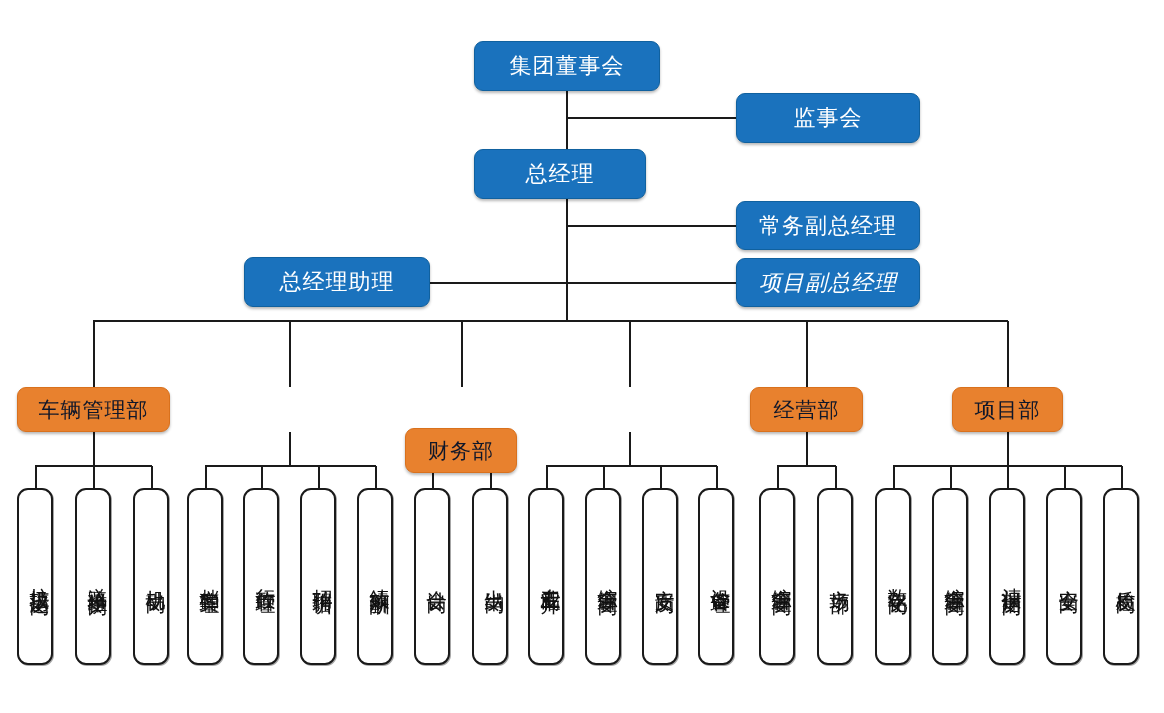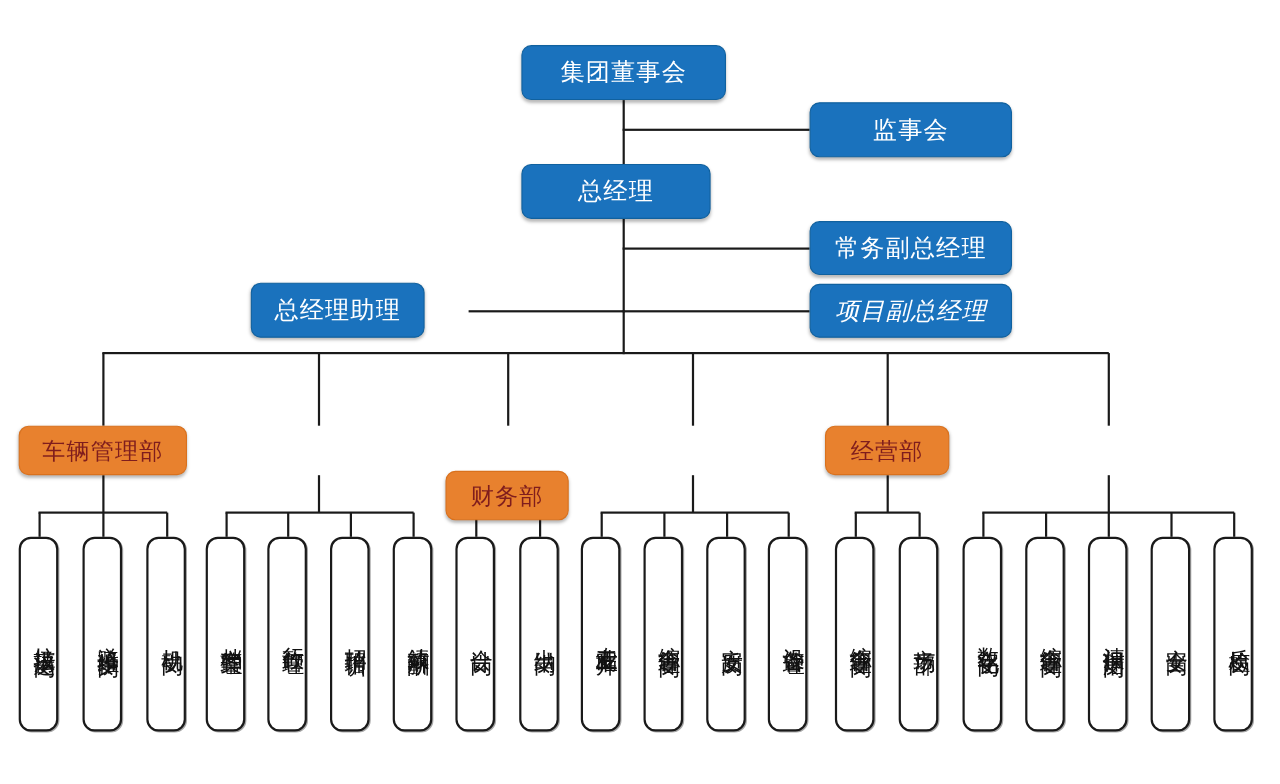--- a/index.html
+++ b/index.html
@@ -30,21 +30,21 @@
   .node.blue{
     background:#1a72bd;
     border:1px solid #10619f;
     color:#ffffff;
     font-size:22px;
     box-shadow:0 2px 3px rgba(0,0,0,.28);
   }
   .node.orange{
     background:#e8812e;
     border:1px solid #d9711d;
-    color:#7f1d1d;
+    color:#0f172a;
     font-size:21px;
     box-shadow:0 2px 3px rgba(0,0,0,.28);
   }
   .node.leaf{
     background:#ffffff;
     border:2px solid #1a1a1a;
     border-radius:11px;
     color:#111111;
     font-size:20px;
     line-height:1.12;
@@ -127,32 +127,33 @@
   <div class="line v" style="left:1121px;top:466px;height:22px;"></div>
 
   <div class="node blue" style="left:474px;top:41px;width:186px;height:50px;">集团董事会</div>
 
   <div class="node blue" style="left:736px;top:93px;width:184px;height:50px;">监事会</div>
 
   <div class="node blue" style="left:474px;top:149px;width:172px;height:50px;">总经理</div>
 
   <div class="node blue" style="left:736px;top:201px;width:184px;height:49px;">常务副总经理</div>
 
-  <div class="node blue" style="left:228px;top:257px;width:158px;height:50px;">总经理助理</div>
+  <div class="node blue" style="left:244px;top:257px;width:186px;height:50px;">总经理助理</div>
 
   <div class="node blue" style="left:736px;top:258px;width:184px;height:49px;font-style:italic;">项目副总经理</div>
 
   <div class="node orange" style="left:17px;top:387px;width:153px;height:45px;">车辆管理部</div>
 
 
   <div class="node orange" style="left:405px;top:387px;width:112px;height:45px;margin-top:41px;">财务部</div>
 
 
   <div class="node orange" style="left:750px;top:387px;width:113px;height:45px;">经营部</div>
 
+  <div class="node orange" style="left:952px;top:387px;width:111px;height:45px;">项目部</div>
 
   <div class="node leaf" style="left:17px;top:488px;width:36px;height:177px;">
     <span>垃圾清运岗</span>
     </div>
   <div class="node leaf" style="left:75px;top:488px;width:36px;height:177px;">
     <span>道路维护岗</span>
     </div>
   <div class="node leaf" style="left:133px;top:488px;width:36px;height:177px;">
     <span>机动岗</span>
     </div>

